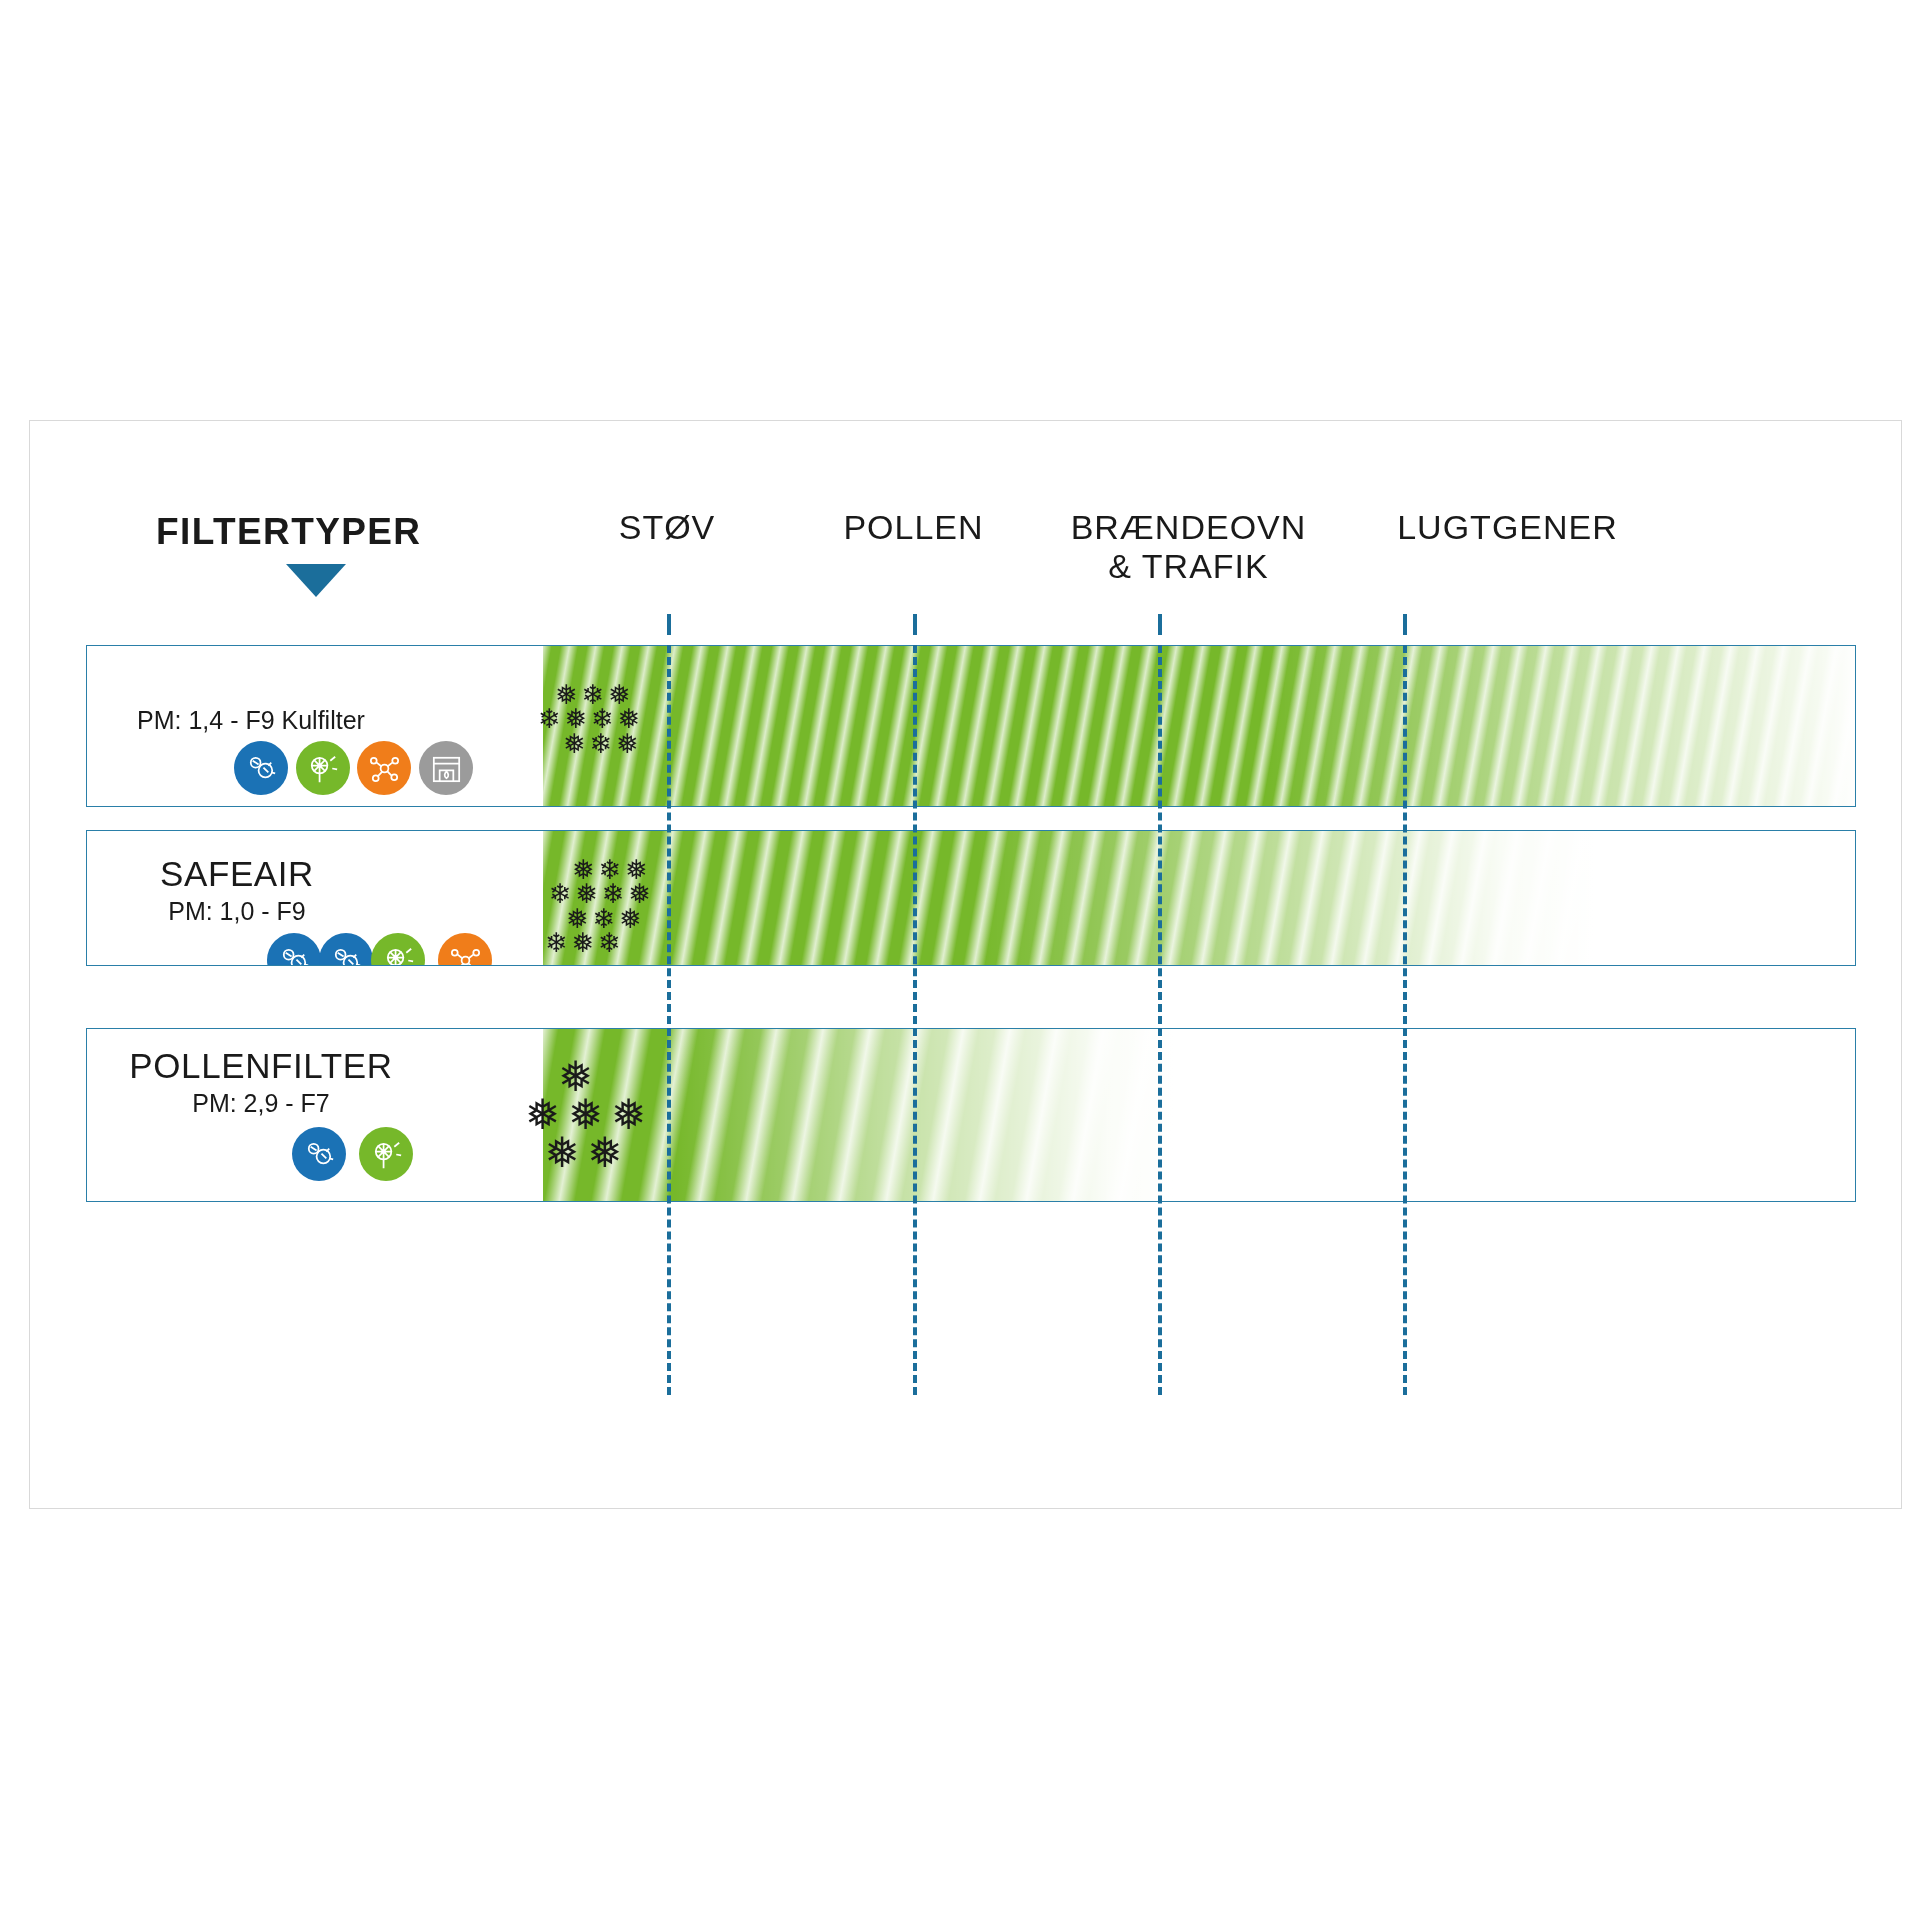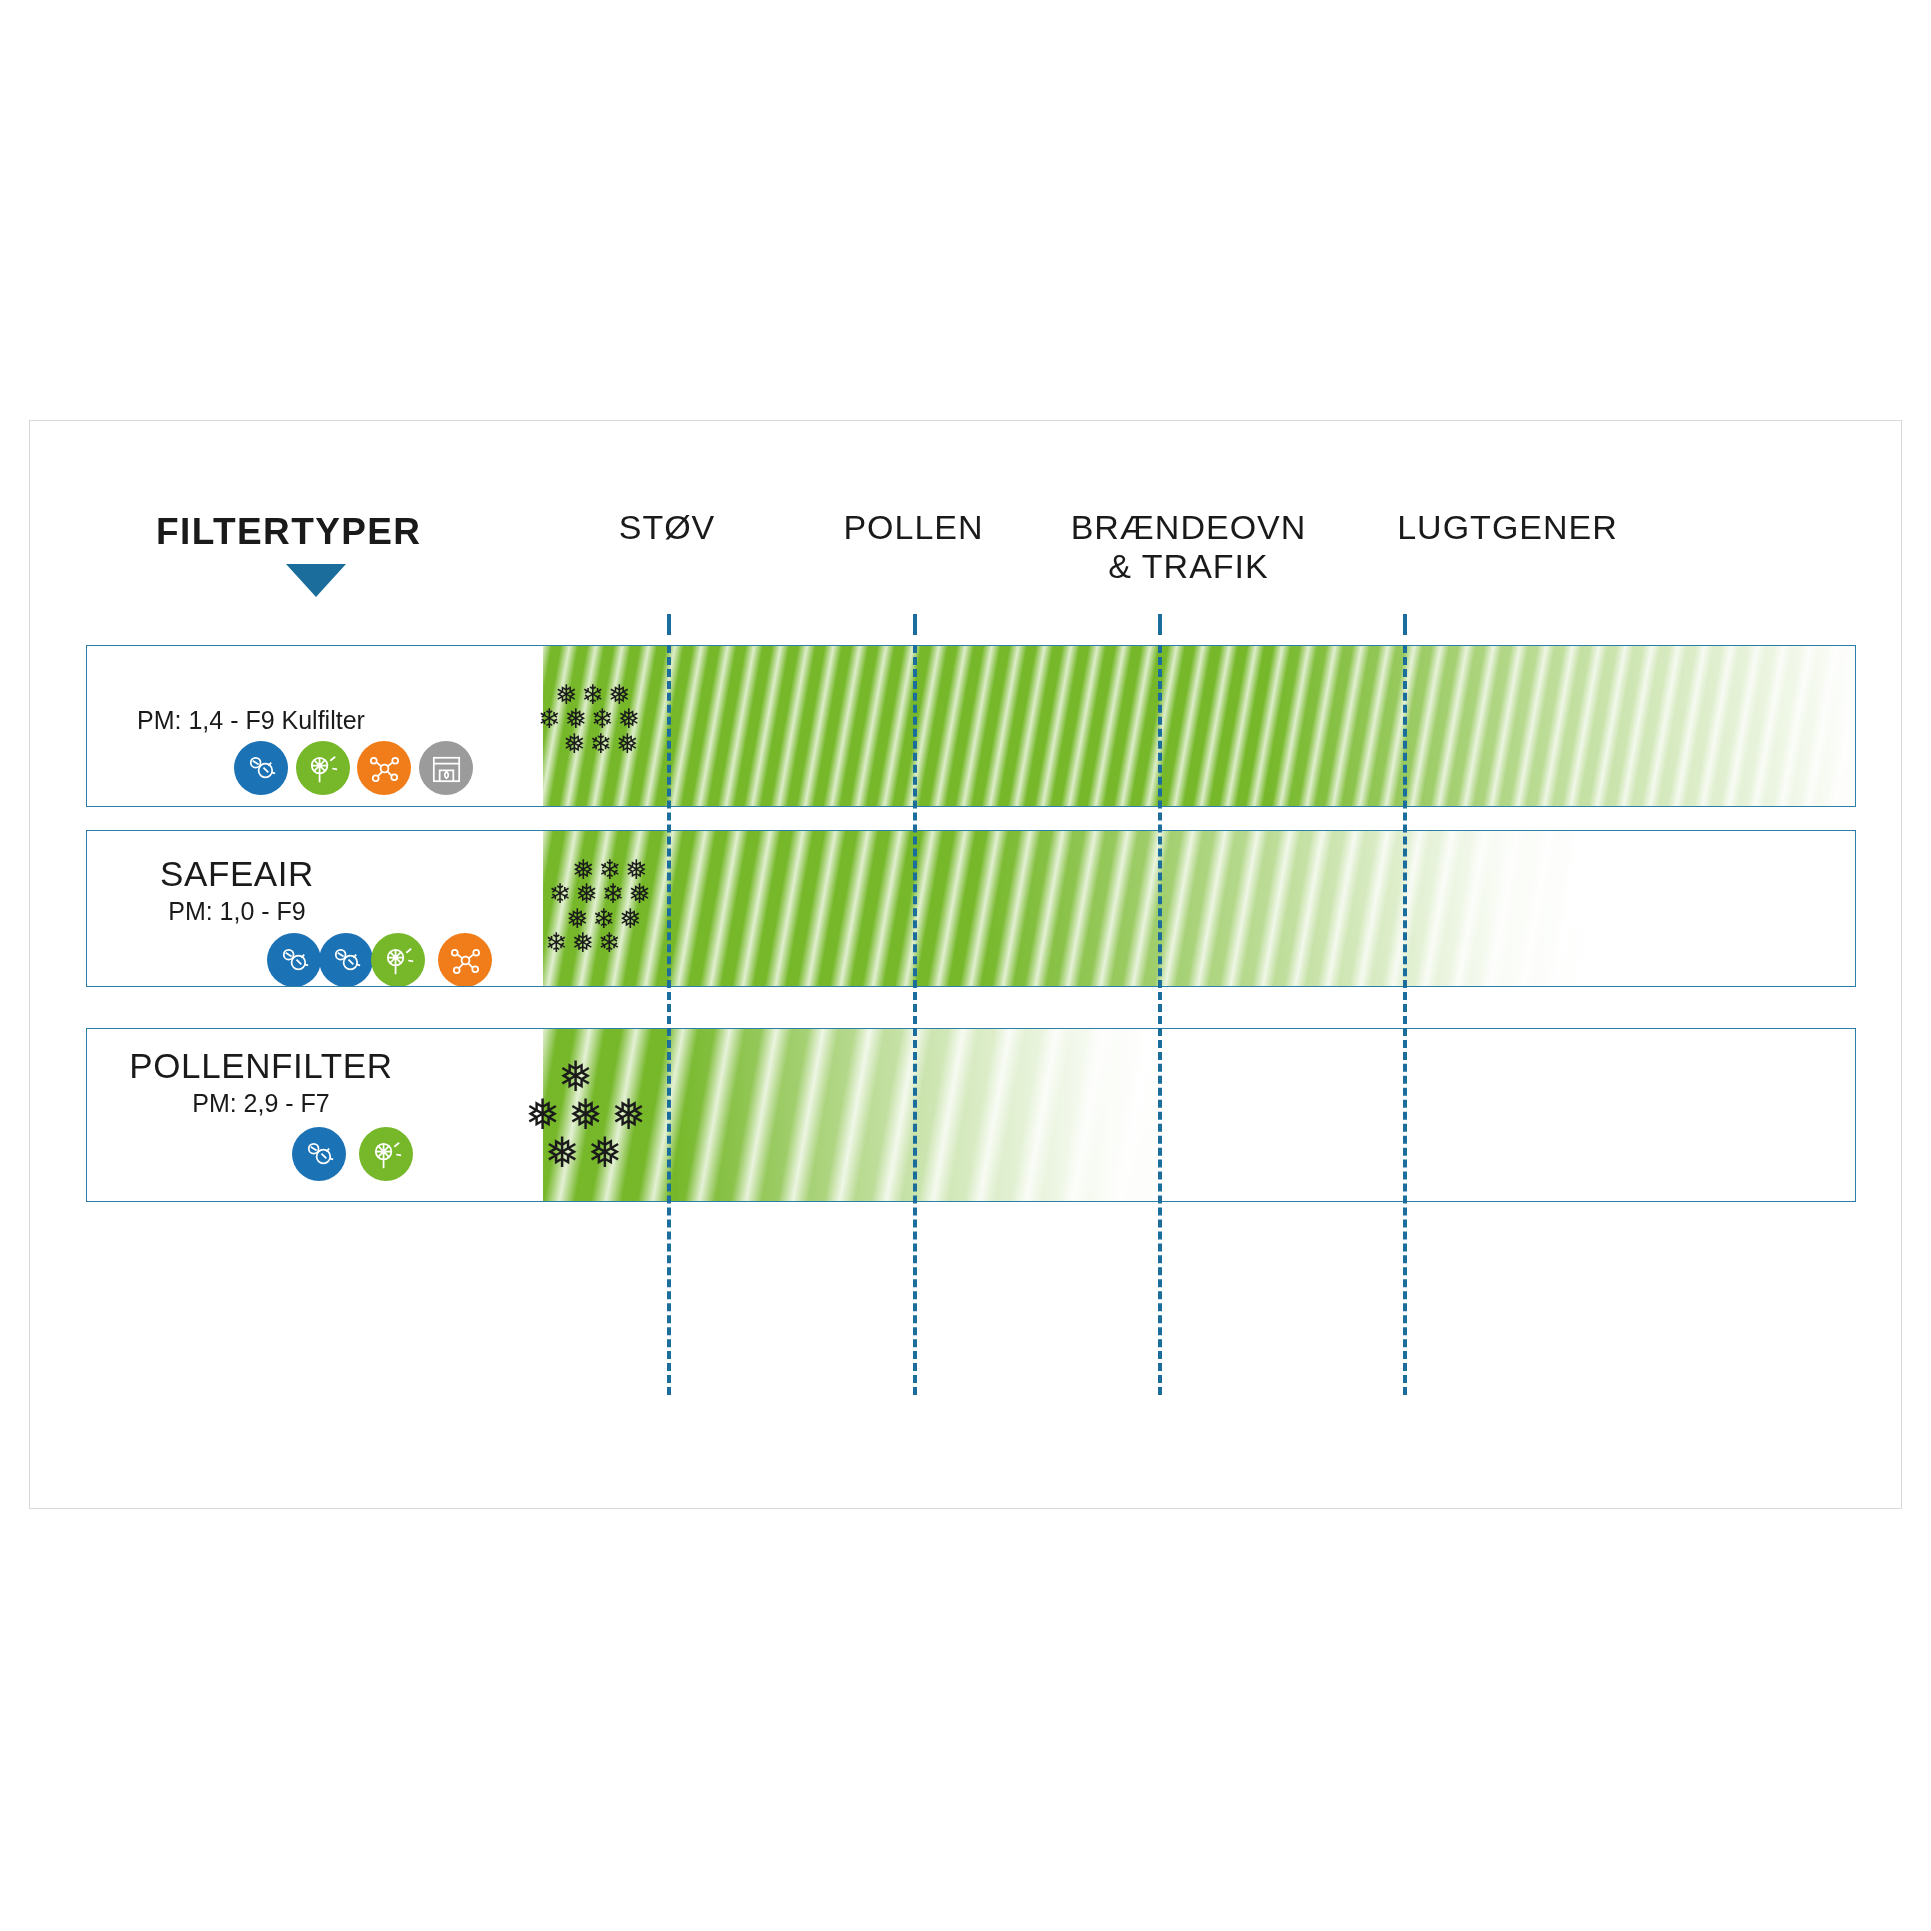--- a/index.html
+++ b/index.html
@@ -246,21 +246,21 @@
       </div>
 
       <div class="flakes" style="left:447px;top:37px;font-size:27px;letter-spacing:3.9px;">
         <div style="margin-left:21px;">❅❄❅</div>
         <div style="margin-left:3.9px;">❄❅❄❅</div>
         <div style="margin-left:29px;">❅❄❅</div>
       </div>
     </div>
   </div>
 
-  <div class="row" style="top:409px;height:157px;">
+  <div class="row" style="top:409px;height:136px;">
     <div class="band" style="left:456px;width:1314px;">
       <div class="fillbase" style="background:#76b82a;"></div>
       <div class="pleats" style="background:repeating-linear-gradient(100deg, rgba(255,255,255,0.78) 0px, rgba(255,255,255,0.0) 10.6px, rgba(255,255,255,0.0) 21px, rgba(255,255,255,0.78) 32px);"></div>
       <div class="fade" style="background:linear-gradient(to right, rgba(255,255,255,0) 0%, rgba(255,255,255,0) 33%, rgba(255,255,255,0.5) 55%, rgba(255,255,255,0.96) 73%, rgba(255,255,255,1) 80%);"></div>
     </div>
 
     <div class="row-label">
       <div class="row-title" style="top:23px;left:-101px;">SAFEAIR</div>
       <div class="row-sub" style="top:66px;left:-101px;">PM: 1,0 - F9</div>
 

